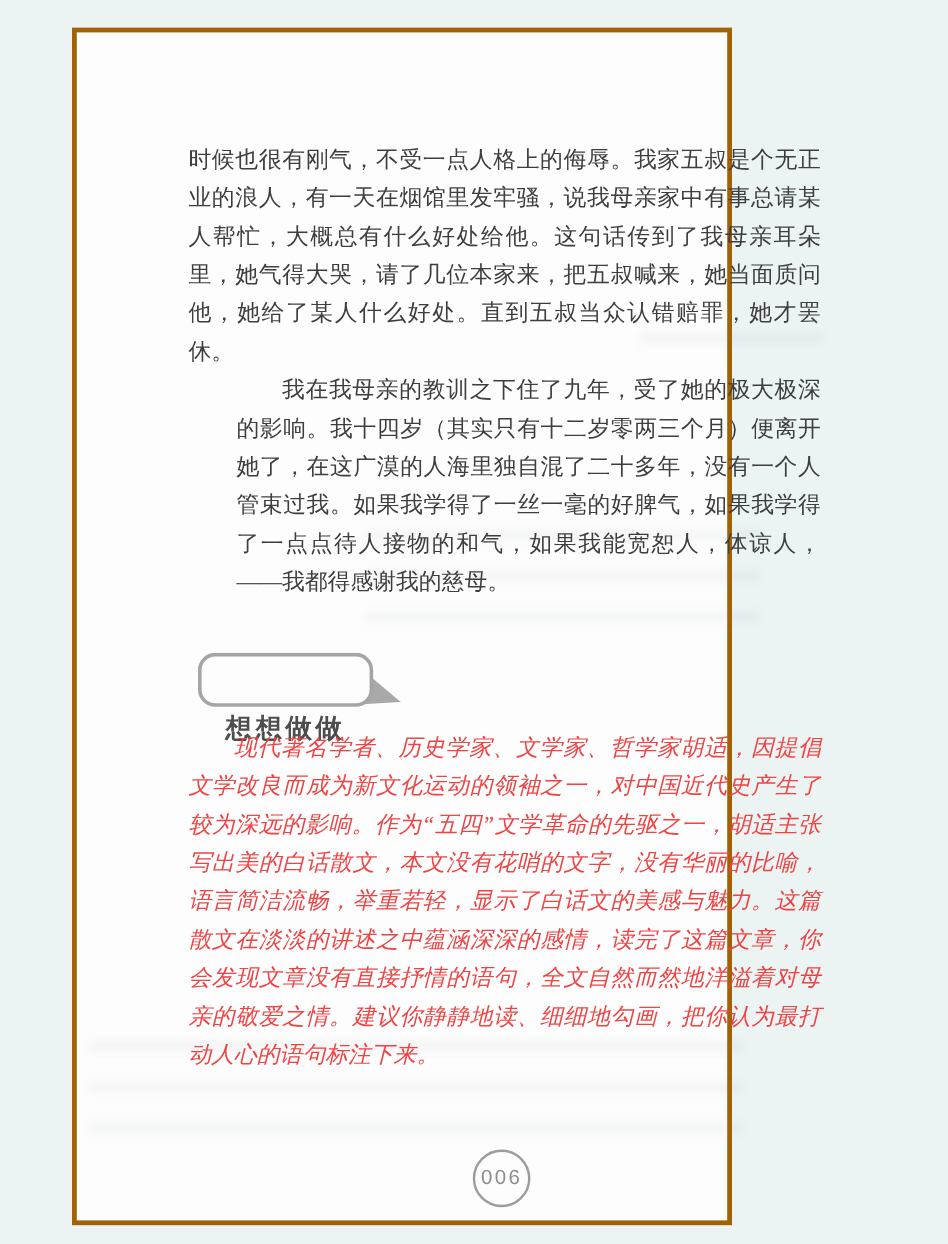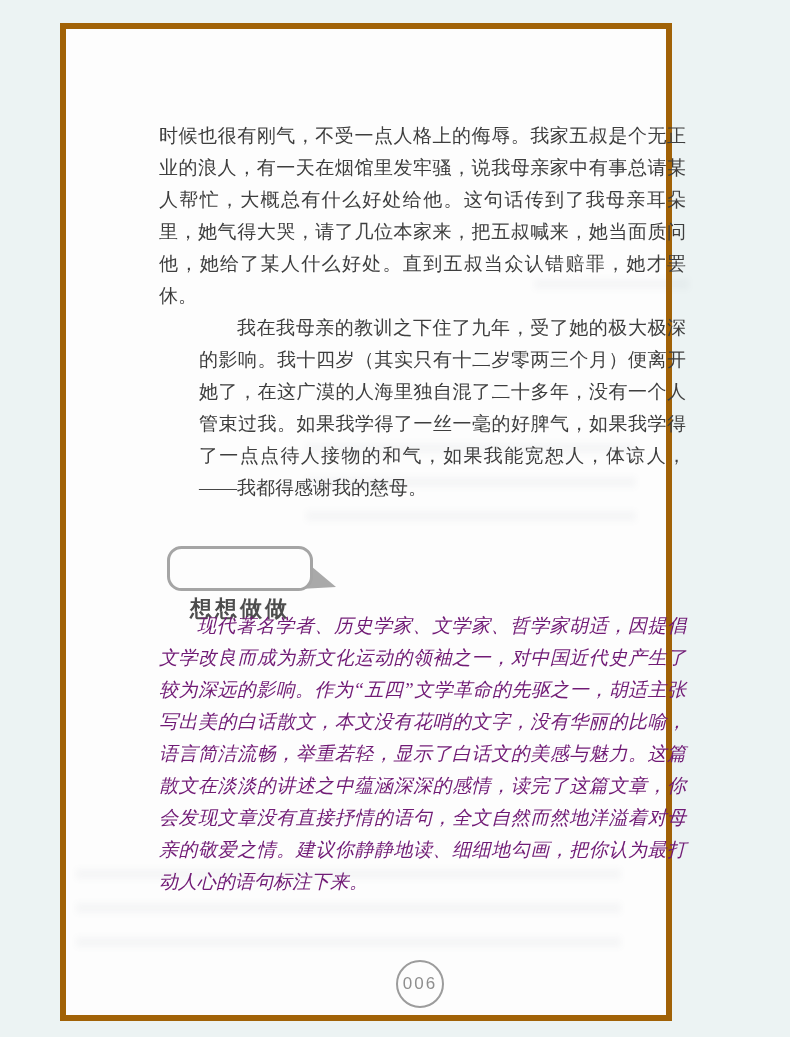--- a/index.html
+++ b/index.html
@@ -1,36 +1,36 @@
 <!DOCTYPE html>
 <html><head>
 <meta charset="utf-8">
 <style>
   html,body{margin:0;padding:0;width:790px;height:1037px;background:#ecf3f3;overflow:hidden;}
-  .page{position:absolute;left:60px;top:23px;width:612px;height:998px;background:#fdfdfd;
-        border:6px solid #a16207;box-sizing:border-box;}
+  .page{position:absolute;left:60px;top:23px;width:550px;height:998px;background:#fdfdfd;
+        border:4px solid #a16207;box-sizing:border-box;}
   
   .body-text{position:absolute;left:93px;top:91px;width:527px;
         font-family:"Liberation Serif","DejaVu Serif",serif;font-size:19px;line-height:32px;
         color:#3e3e3e;text-align:justify;}
   .para{margin:0;}
   .indent{text-indent:2em;margin-left:40px;}
   .attribution{position:absolute;left:93px;top:449px;width:527px;text-align:right;
         font-family:"Liberation Serif","DejaVu Serif",serif;font-style:italic;
         font-size:18px;color:#4a4a4a;letter-spacing:1px;}
   
   .callout{position:absolute;left:101px;top:517px;width:175px;height:50px;}
   .callout svg{position:absolute;left:0;top:0;}
   .callout-label{position:absolute;left:0;top:10px;width:146px;text-align:center;line-height:26px;
         font-family:"Liberation Sans","DejaVu Sans",sans-serif;font-weight:bold;
         font-size:22px;letter-spacing:3px;color:#4d4d4d;margin-top:40px;}
   
   .commentary{position:absolute;left:93px;top:581px;width:527px;
         font-family:"Liberation Serif","DejaVu Serif",serif;font-style:italic;
-        font-size:19px;line-height:32px;color:#701a75;text-align:justify;text-indent:2em;}
+        font-size:19px;line-height:32px;color:#ef4444;text-align:justify;text-indent:2em;}
   .page-number{position:absolute;left:330px;top:931px;width:48px;height:48px;
         border:2px solid #9c9c9c;border-radius:50%;box-sizing:border-box;
         display:flex;align-items:center;justify-content:center;
         font-family:"Liberation Sans","DejaVu Sans",sans-serif;font-size:17px;
         letter-spacing:2px;color:#8e8e8e;background:#fdfdfd;}
   
   .ghost{position:absolute;filter:blur(3px);opacity:.10;pointer-events:none;
         background:repeating-linear-gradient(180deg,
           rgba(110,120,135,0) 0 20px, rgba(110,120,135,.55) 24px 30px, rgba(110,120,135,0) 34px);}
   .g1{left:240px;top:392px;width:330px;height:112px;}

